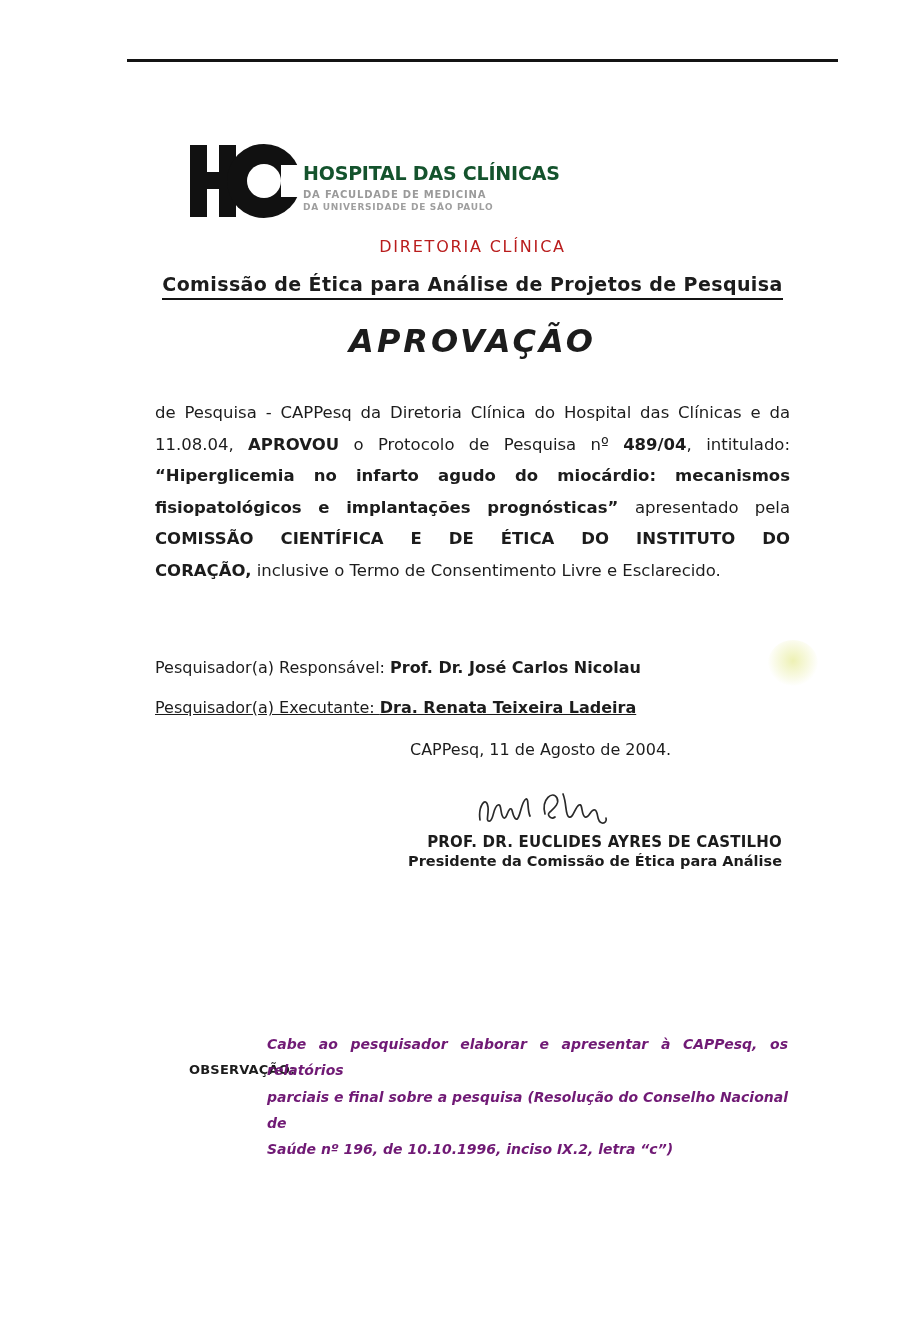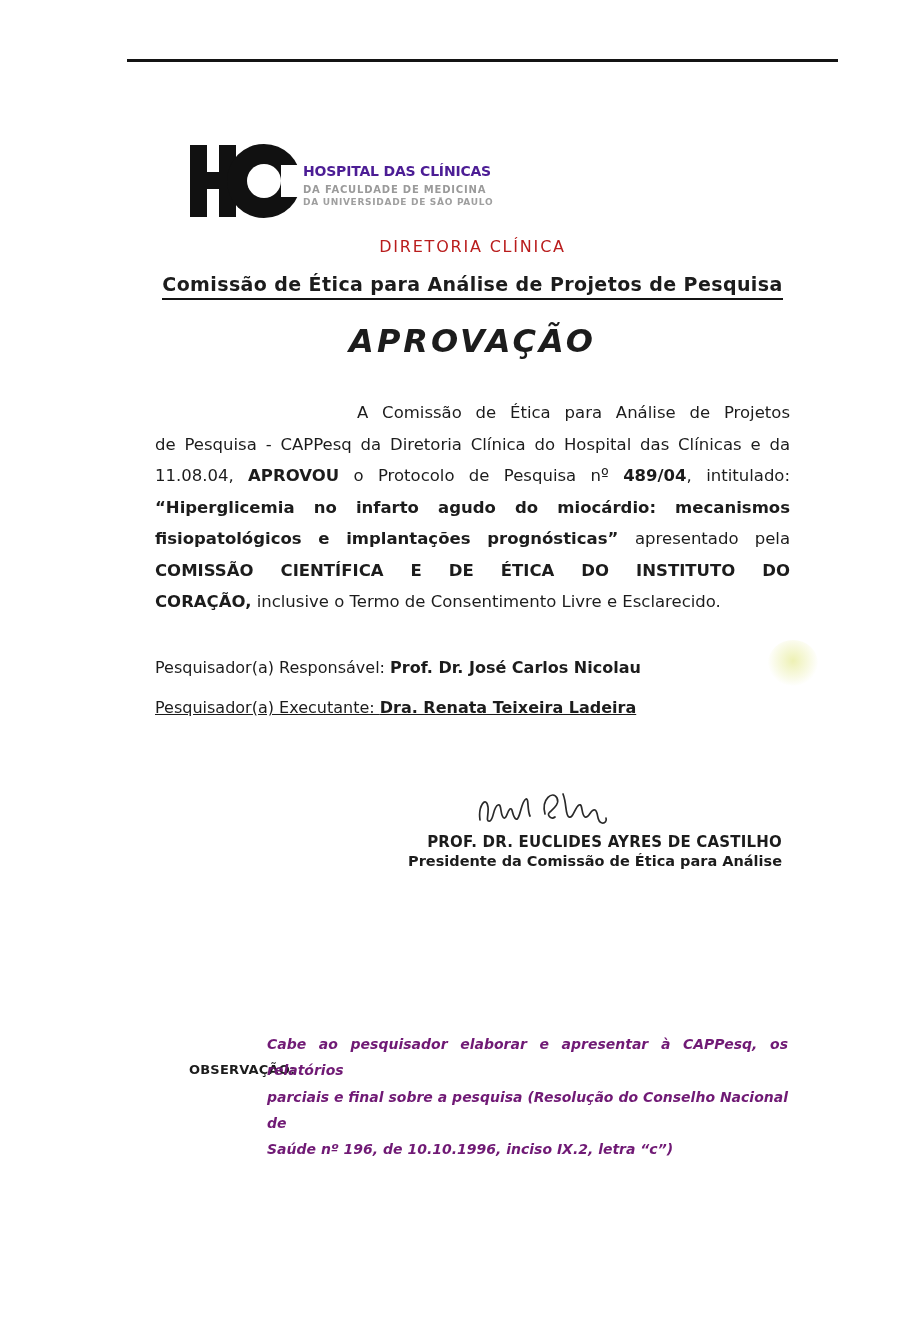--- a/index.html
+++ b/index.html
@@ -10,21 +10,21 @@
   }
   .abs { position:absolute; }
   .b { font-weight:bold; }
 
   
   .top-rule { left:127px; top:59px; width:711px; height:3px; background:#141414; }
 
   
   .logo-mono { left:188px; top:141px; width:116px; height:80px; }
   .logo-text { left:303px; top:164px; line-height:1; }
-  .logo-text .l1 { font-size:14px; font-weight:bold; color:#4c1d95; letter-spacing:-0.2px; }
+  .logo-text .l1 { font-size:19px; font-weight:bold; color:#14532d; letter-spacing:-0.2px; }
   .logo-text .l2 { font-size:10px;  font-weight:bold; color:#9a9a9a; letter-spacing:0.8px; margin-top:7px; }
   .logo-text .l3 { font-size:9px;   font-weight:bold; color:#9f9f9f; letter-spacing:0.7px; margin-top:3px; }
 
   
   .hdr-dept { left:155px; top:237px; width:635px; text-align:center;
               font-size:16px; letter-spacing:1.8px; color:#b91c1c; }
   .hdr-comm-wrap { left:155px; top:273px; width:635px; text-align:center; }
   .hdr-comm { display:inline-block; font-size:19px; font-weight:bold; letter-spacing:0.4px;
               border-bottom:2.5px solid #141414; padding-bottom:3px; }
   .doc-title { left:155px; top:322px; width:635px; text-align:center;
@@ -84,36 +84,36 @@
 
   <div class="abs hdr-dept">DIRETORIA CLÍNICA</div>
 
   <div class="abs hdr-comm-wrap">
     <span class="hdr-comm">Comissão de Ética para Análise de Projetos de Pesquisa</span>
   </div>
 
   <div class="abs doc-title">APROVAÇÃO</div>
 
   <div class="abs body-par">
-    <div class="bline first"><span>A Comissão de Ética para Análise de Projetos</span></div>
     <div class="bline"><span>de Pesquisa - CAPPesq da Diretoria Clínica do Hospital das Clínicas e da</span></div>
     <div class="bline"><span>11.08.04, </span><span class="b">APROVOU</span><span> o Protocolo de Pesquisa nº </span><span class="b">489/04</span><span>, intitulado:</span></div>
     <div class="bline"><span class="b">“Hiperglicemia no infarto agudo do miocárdio: mecanismos</span></div>
     <div class="bline"><span class="b">fisiopatológicos e implantações prognósticas” </span><span>apresentado pela</span></div>
     <div class="bline"><span class="b">COMISSÃO CIENTÍFICA E DE ÉTICA DO INSTITUTO DO</span></div>
     <div class="bline natural"><span class="b">CORAÇÃO,</span><span> inclusive o Termo de Consentimento Livre e Esclarecido.</span></div>
   </div>
 
   <div class="abs res-row res-1">
     <span>Pesquisador(a) Responsável: </span><span class="b">Prof. Dr. José Carlos Nicolau</span>
   </div>
   <div class="abs res-row res-2">
     <span>Pesquisador(a) Executante: </span><span class="b">Dra. Renata Teixeira Ladeira</span>
   </div>
 
+  <div class="abs dateline">CAPPesq, 11 de Agosto de 2004.</div>
 
   <div class="abs sig-block">
     <svg class="sig-scribble" width="135" height="46" viewBox="0 0 135 46" xmlns="http://www.w3.org/2000/svg">
       <g fill="none" stroke="#2a2a2a" stroke-width="1.7" stroke-linecap="round">
         <path d="M5,34 C3,20 11,9 13,21 C14,29 10,36 15,35 C19,33 18,21 23,19 C27,17 25,31 29,32 C32,33 32,25 35,23 C38,21 37,31 41,33 C45,35 46,15 51,13 C54,12 52,24 55,30"></path>
         <path d="M70,28 C66,13 78,4 82,12 C85,18 78,23 74,27 C72,29 76,34 80,31"></path>
         <path d="M88,8 C92,18 90,29 94,31 C98,33 100,21 104,19 C108,17 106,29 110,31 C114,33 116,22 120,24 C124,26 121,36 127,37 C130,37.5 132,35 131,32"></path>
       </g>
     </svg>
     <div class="sig-name">PROF. DR. EUCLIDES AYRES DE CASTILHO</div>

